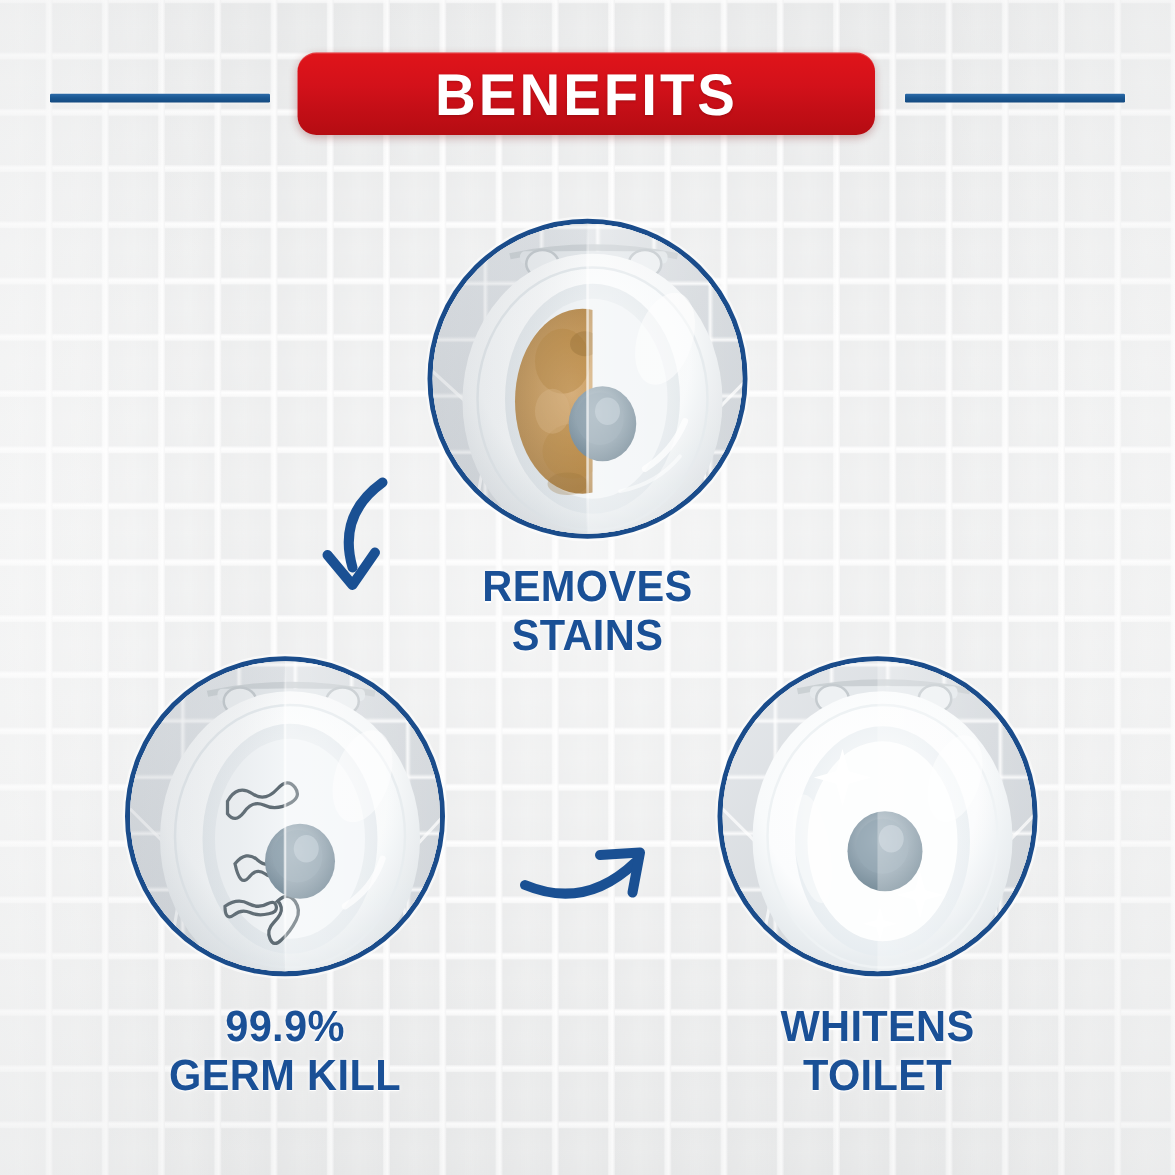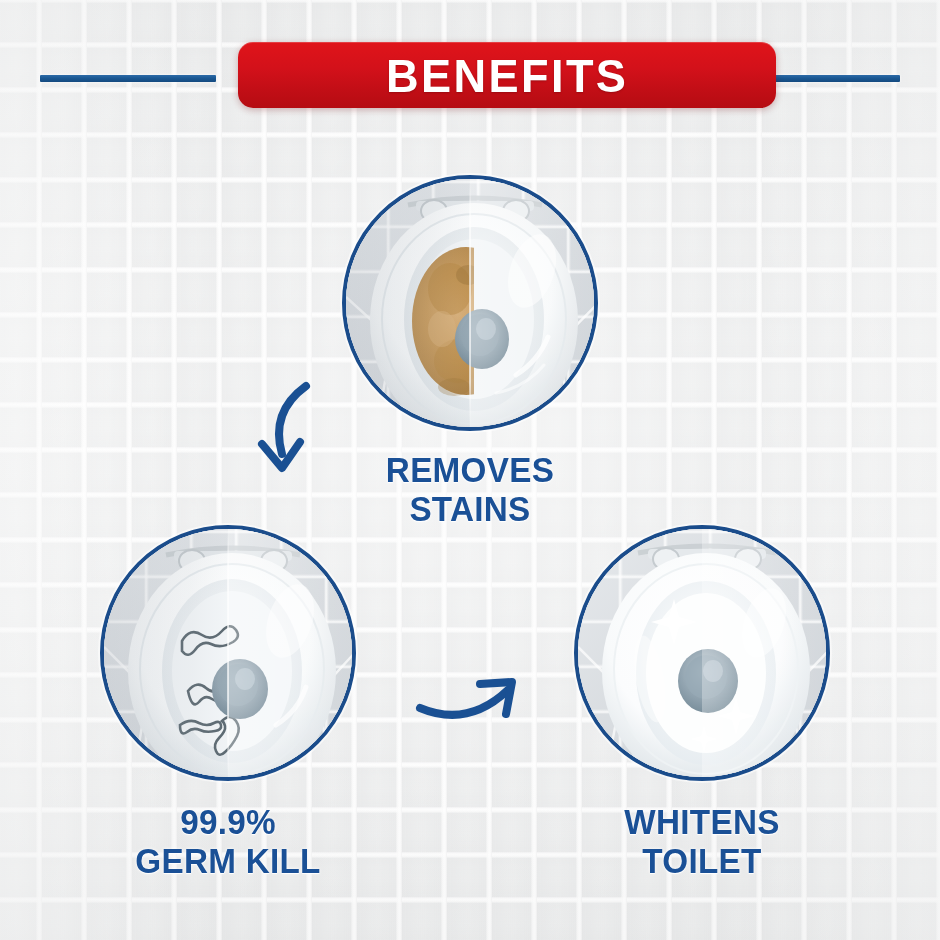--- a/index.html
+++ b/index.html
@@ -74,21 +74,21 @@
     border-radius: 1px;
     box-shadow: 0 0 3px rgba(255,255,255,0.85);
   }
   .rule-left  { left: 40px;  top: 75px; width: 176px; }
   .rule-right { left: 724px; top: 75px; width: 176px; }
 
   .banner {
     position: absolute;
     left: 238px;
     top: 42px;
-    width: 538px;
+    width: 462px;
     height: 66px;
     border-radius: 15px;
     background:
       linear-gradient(180deg, #e0141a 0%, #d3111a 40%, #c20e16 72%, #b50c12 100%);
     box-shadow: 0 2px 7px rgba(120,20,24,0.30), inset 0 1px 0 rgba(255,255,255,0.18);
     display: flex;
     align-items: center;
     justify-content: center;
   }
   .banner-title {

